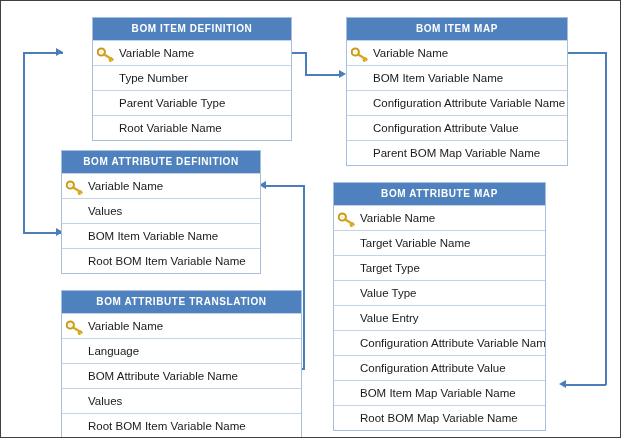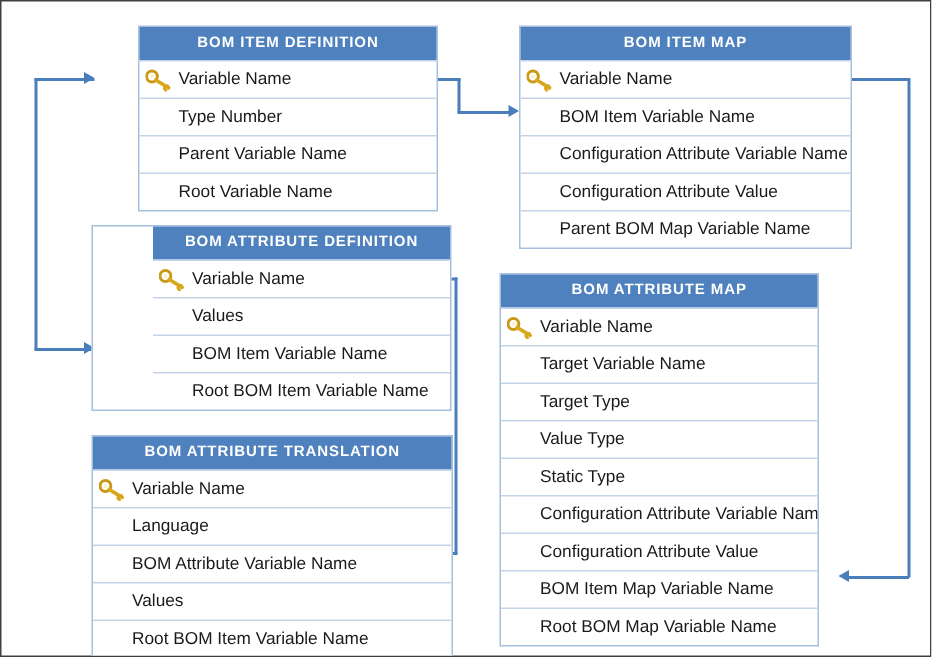--- a/index.html
+++ b/index.html
@@ -135,21 +135,21 @@
           <path d="M12.6 12.9 L13.6 14.4" stroke="#d9a71c" stroke-width="2" stroke-linecap="round"></path>
           <path d="M14.6 11.2 L15.4 12.5" stroke="#d9a71c" stroke-width="2" stroke-linecap="round"></path>
         </svg>
       </span>
       <span>Variable Name</span>
     </div>
     <div class="attr-row">
       <span>Type Number</span>
     </div>
     <div class="attr-row">
-      <span>Parent Variable Name</span>
+      <span>Parent Variable Type</span>
     </div>
     <div class="attr-row">
       <span>Root Variable Name</span>
     </div>
   </div>
 
   <div class="entity" id="entity-bom-item-map" style="left: 345px; top: 16px; width: 222px;">
     <div class="entity-header">BOM ITEM MAP</div>
     <div class="attr-row pk">
       <span class="key-icon">
@@ -170,21 +170,21 @@
       <span>Configuration Attribute Variable Name</span>
     </div>
     <div class="attr-row">
       <span>Configuration Attribute Value</span>
     </div>
     <div class="attr-row">
       <span>Parent BOM Map Variable Name</span>
     </div>
   </div>
 
-  <div class="entity" id="entity-bom-attribute-definition" style="left: 60px; top: 149px; width: 240px; padding-left: 40px;">
+  <div class="entity" id="entity-bom-attribute-definition" style="left: 60px; top: 149px; width: 200px;">
     <div class="entity-header">BOM ATTRIBUTE DEFINITION</div>
     <div class="attr-row pk">
       <span class="key-icon">
         <svg viewBox="0 0 18 15" width="18" height="15" aria-hidden="true">
           <circle cx="4.3" cy="5" r="3.6" fill="none" stroke="#c99a17" stroke-width="2"></circle>
           <circle cx="4.3" cy="5" r="1.3" fill="#fdf3c2"></circle>
           <path d="M6.8 7.3 L15.4 12.6" stroke="#d9a71c" stroke-width="2.4" stroke-linecap="round"></path>
           <path d="M12.6 12.9 L13.6 14.4" stroke="#d9a71c" stroke-width="2" stroke-linecap="round"></path>
           <path d="M14.6 11.2 L15.4 12.5" stroke="#d9a71c" stroke-width="2" stroke-linecap="round"></path>
         </svg>
@@ -219,21 +219,21 @@
     <div class="attr-row">
       <span>Target Variable Name</span>
     </div>
     <div class="attr-row">
       <span>Target Type</span>
     </div>
     <div class="attr-row">
       <span>Value Type</span>
     </div>
     <div class="attr-row">
-      <span>Static Type</span>
+      <span>Value Entry</span>
     </div>
     <div class="attr-row">
       <span>Configuration Attribute Variable Name</span>
     </div>
     <div class="attr-row">
       <span>Configuration Attribute Value</span>
     </div>
     <div class="attr-row">
       <span>BOM Item Map Variable Name</span>
     </div>

